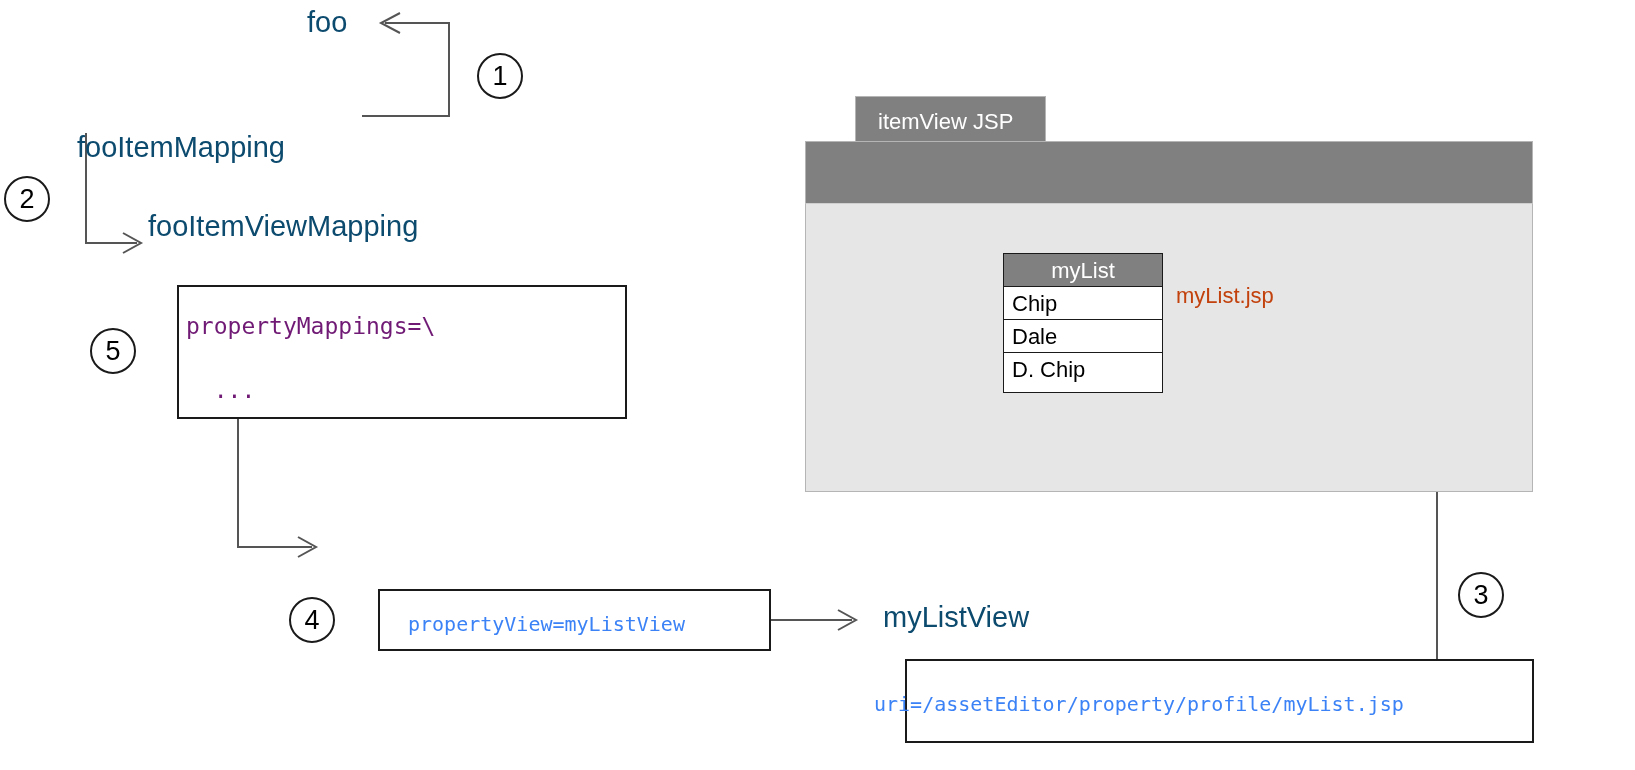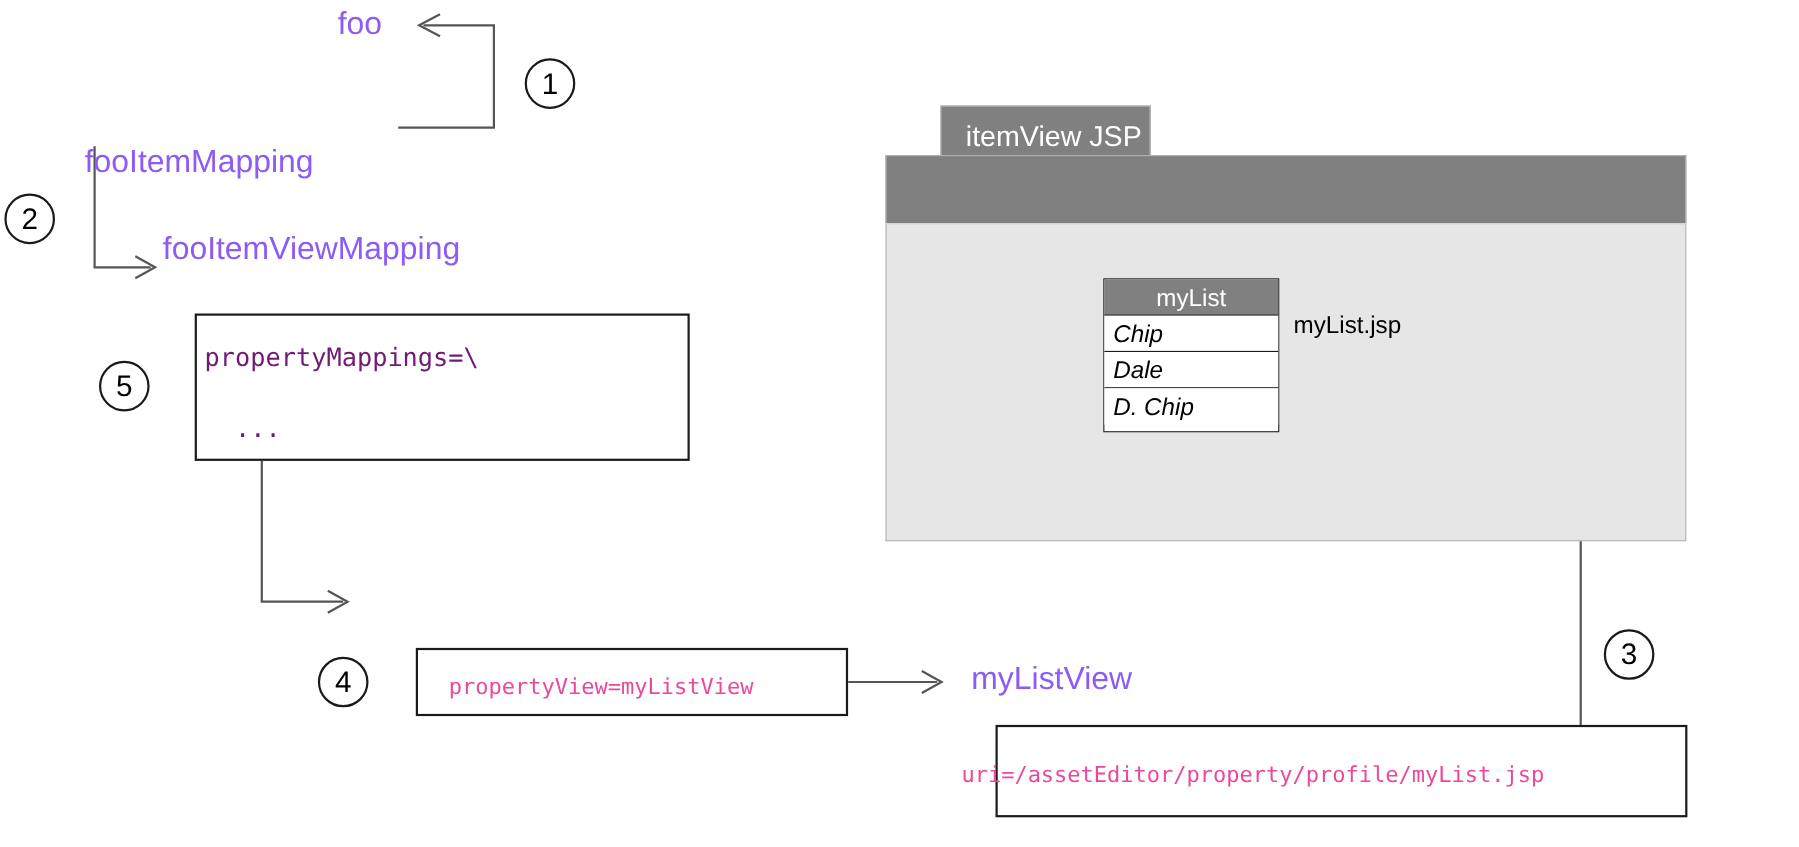--- a/index.html
+++ b/index.html
@@ -16,29 +16,29 @@
     width: 1635px;
     height: 770px;
     background: #ffffff;
     overflow: hidden;
   }
   
   .lbl {
     position: absolute;
     font-family: "Liberation Sans", sans-serif;
     font-size: 29px;
-    color: #8b5cf6;
+    color: #0c4a6e;
     white-space: nowrap;
     line-height: 1;
   }
   .lbl-sm {
     position: absolute;
     font-family: "Liberation Sans", sans-serif;
     font-size: 22px;
-    color: #000000;
+    color: #c2410c;
     white-space: nowrap;
     line-height: 1;
   }
   .codebox {
     position: absolute;
     box-sizing: border-box;
     border: 2px solid #1a1a1a;
     background: #ffffff;
   }
   .codetext {
@@ -47,21 +47,21 @@
     font-size: 23px;
     line-height: 1.45;
     color: #701a75;
     white-space: pre;
   }
   .codetext-sm {
     position: absolute;
     font-family: "DejaVu Sans Mono", monospace;
     font-size: 20px;
     line-height: 1.4;
-    color: #ec4899;
+    color: #3b82f6;
     white-space: pre;
   }
   
   .stepnum {
     position: absolute;
     width: 46px;
     height: 46px;
     border: 2px solid #1a1a1a;
     border-radius: 50%;
     box-sizing: border-box;
@@ -82,21 +82,21 @@
     background: #808080;
     border-top: 1px solid #b5b5b5;
     border-left: 1px solid #b5b5b5;
     border-right: 1px solid #b5b5b5;
     box-sizing: border-box;
   }
   .jsp-tab-label {
     position: absolute;
     color: #ffffff;
     font-family: "Liberation Sans", sans-serif;
-    font-size: 26px;
+    font-size: 22px;
     white-space: nowrap;
   }
   .jsp-titlebar {
     position: absolute;
     background: #808080;
     box-sizing: border-box;
     border-left: 1px solid #b5b5b5;
     border-right: 1px solid #b5b5b5;
     border-top: 1px solid #b5b5b5;
   }
@@ -128,21 +128,20 @@
   .mini-table-row {
     height: 33px;
     line-height: 33px;
     font-family: "Liberation Sans", sans-serif;
     font-size: 22px;
     color: #000000;
     padding-left: 8px;
     border-bottom: 1px solid #1a1a1a;
     box-sizing: border-box;
     background: #ffffff;
-    font-style: italic;
   }
   .mini-table-row.last { border-bottom: none; }
   svg.overlay {
     position: absolute;
     left: 0;
     top: 0;
     width: 1635px;
     height: 770px;
     pointer-events: none;
   }

